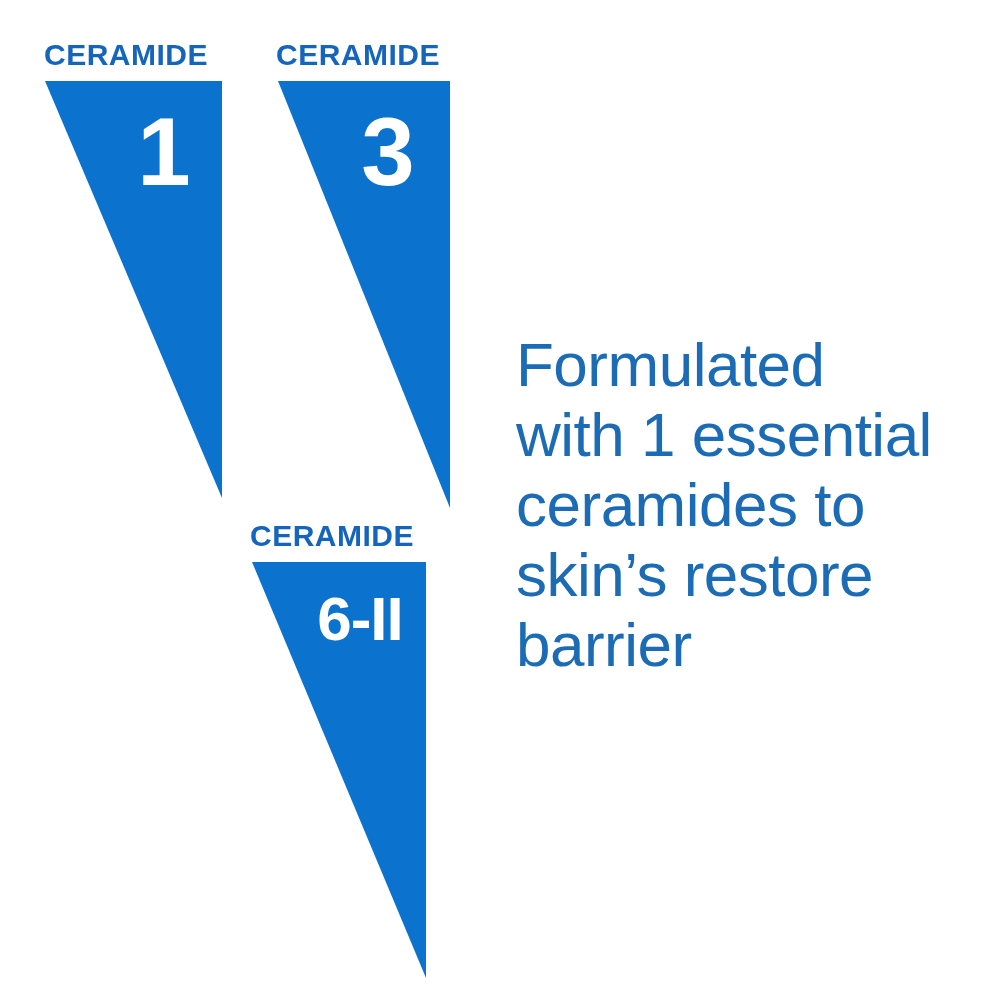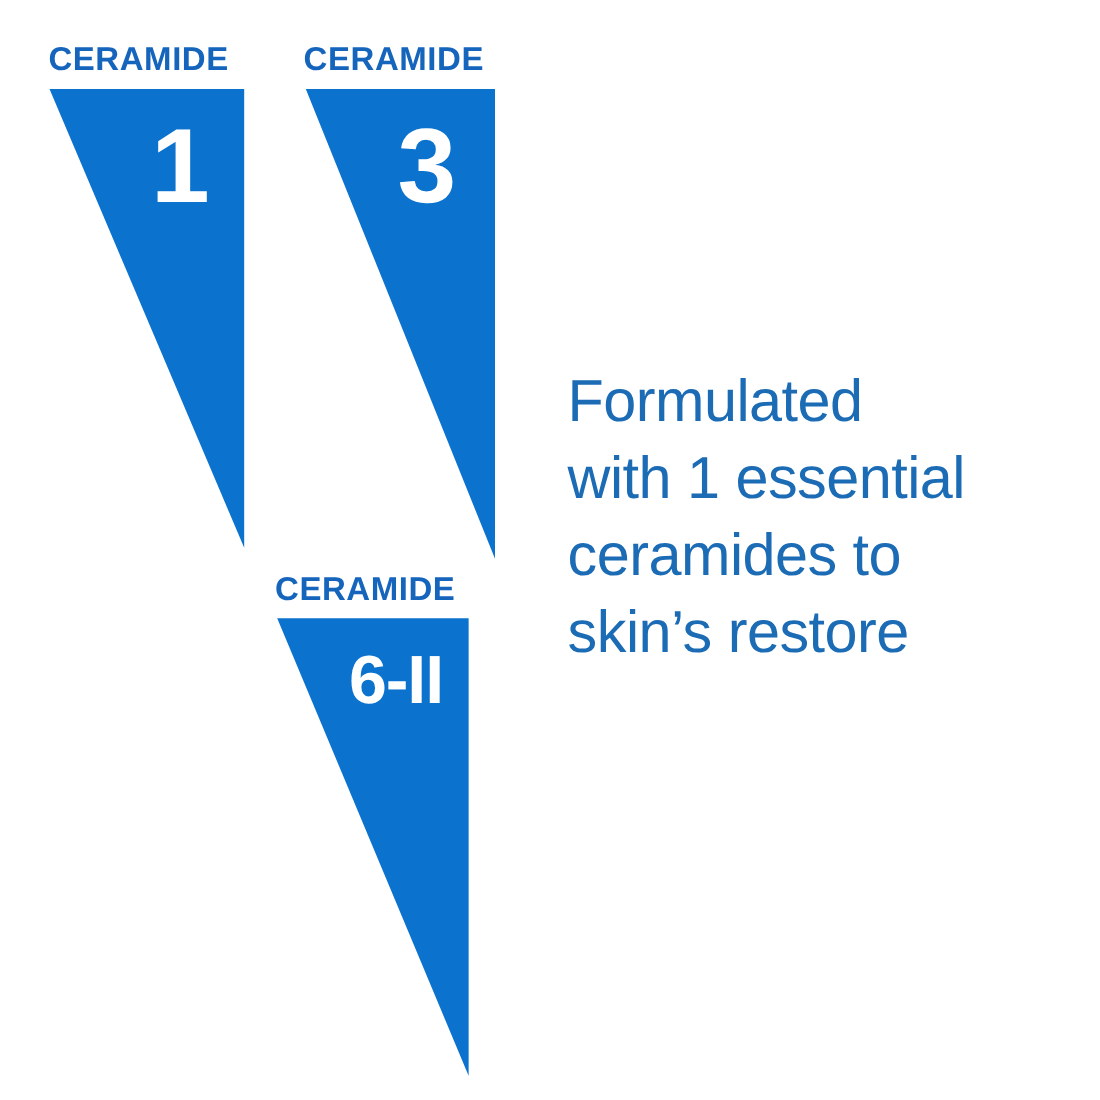--- a/index.html
+++ b/index.html
@@ -86,21 +86,21 @@
   
   #body-copy {
     position: absolute;
     left: 516px;
     top: 330px;
     width: 460px;
   }
   .copy-line {
     font-family: "Liberation Sans", sans-serif;
     font-weight: normal;
-    font-size: 54px;
+    font-size: 62px;
     line-height: 70px;
     color: #1b6bb5;
     white-space: nowrap;
     letter-spacing: -0.5px;
     -webkit-font-smoothing: antialiased;
   }
 </style>
 </head>
 <body>
 
@@ -128,15 +128,16 @@
       <polygon points="252,562 426,562 426,978" fill="#0b72ce"></polygon>
     </svg>
     <div class="pennant-numeral" style="color: rgb(255, 255, 255);">6-II</div>
   </div>
 
   <div id="body-copy">
     <div class="copy-line" style="color: rgb(27, 107, 181);">Formulated</div>
     <div class="copy-line" style="color: rgb(27, 107, 181);">with 1 essential</div>
     <div class="copy-line" style="color: rgb(27, 107, 181);">ceramides to</div>
     <div class="copy-line" style="color: rgb(27, 107, 181);">skin’s restore</div>
+    <div class="copy-line" style="color: rgb(27, 107, 181);">barrier</div>
   </div>
 
 </div>
 
 </body></html>

